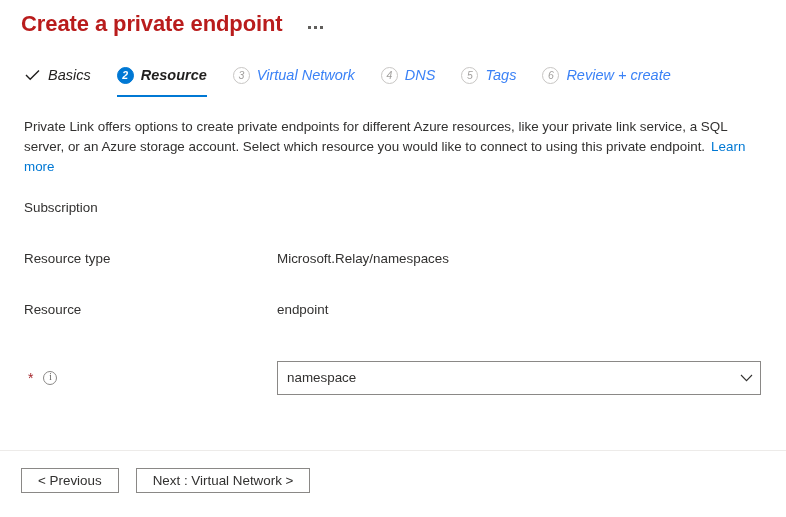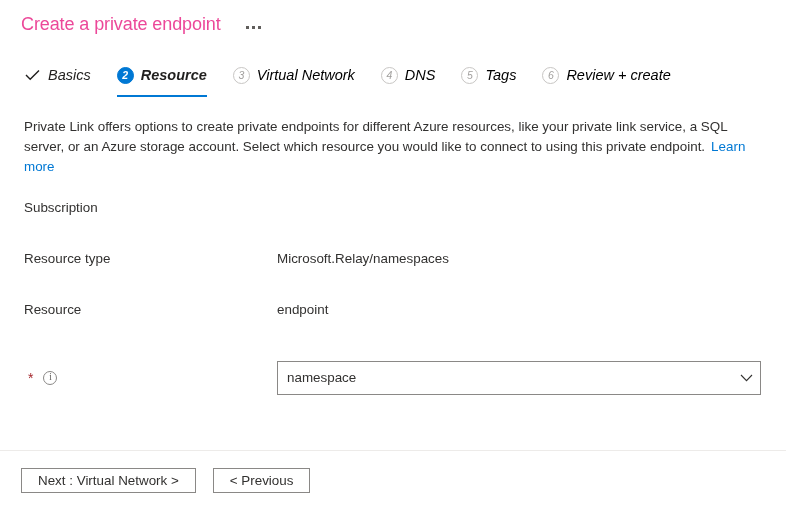--- a/index.html
+++ b/index.html
@@ -16,23 +16,23 @@
     position: relative;
   }
 
   
   .title-row {
     display: flex;
     align-items: center;
     padding: 9px 0 0 21px;
   }
   .page-title {
-    font-size: 18px;
-    font-weight: 400;
-    color: #ec4899;
+    font-size: 22px;
+    font-weight: 700;
+    color: #b91c1c;
     letter-spacing: -0.1px;
     line-height: 30px;
   }
   .ellipsis-btn {
     margin-left: 22px;
     margin-top: 6px;
     display: flex;
     align-items: center;
     gap: 3px;
     padding: 4px 3px;
@@ -61,21 +61,21 @@
     height: 30px;
     margin-right: 26px;
     cursor: pointer;
     position: relative;
     padding-bottom: 7px;
     box-sizing: content-box;
     font-style: italic;
   }
   .tab-label {
     font-size: 14.5px;
-    color: #000000;
+    color: #3b82f6;
     white-space: nowrap;
   }
   .tab.done .tab-label {
     color: #201f1e;
   }
   .tab.active .tab-label {
     color: #201f1e;
     font-weight: 700;
   }
   .tab.active::after {
@@ -316,15 +316,15 @@
           <path d="M1 1 L6.5 6.6 L12 1" stroke="#323130" stroke-width="1.1" fill="none"></path>
         </svg>
       </span>
     </div>
   </div>
 
 </div>
 
 <div class="divider"></div>
 <div class="footer">
+  <button class="btn">&lt; Previous</button>
   <button class="btn">Next : Virtual Network &gt;</button>
-  <button class="btn">&lt; Previous</button>
 </div>
 
 </body></html>

